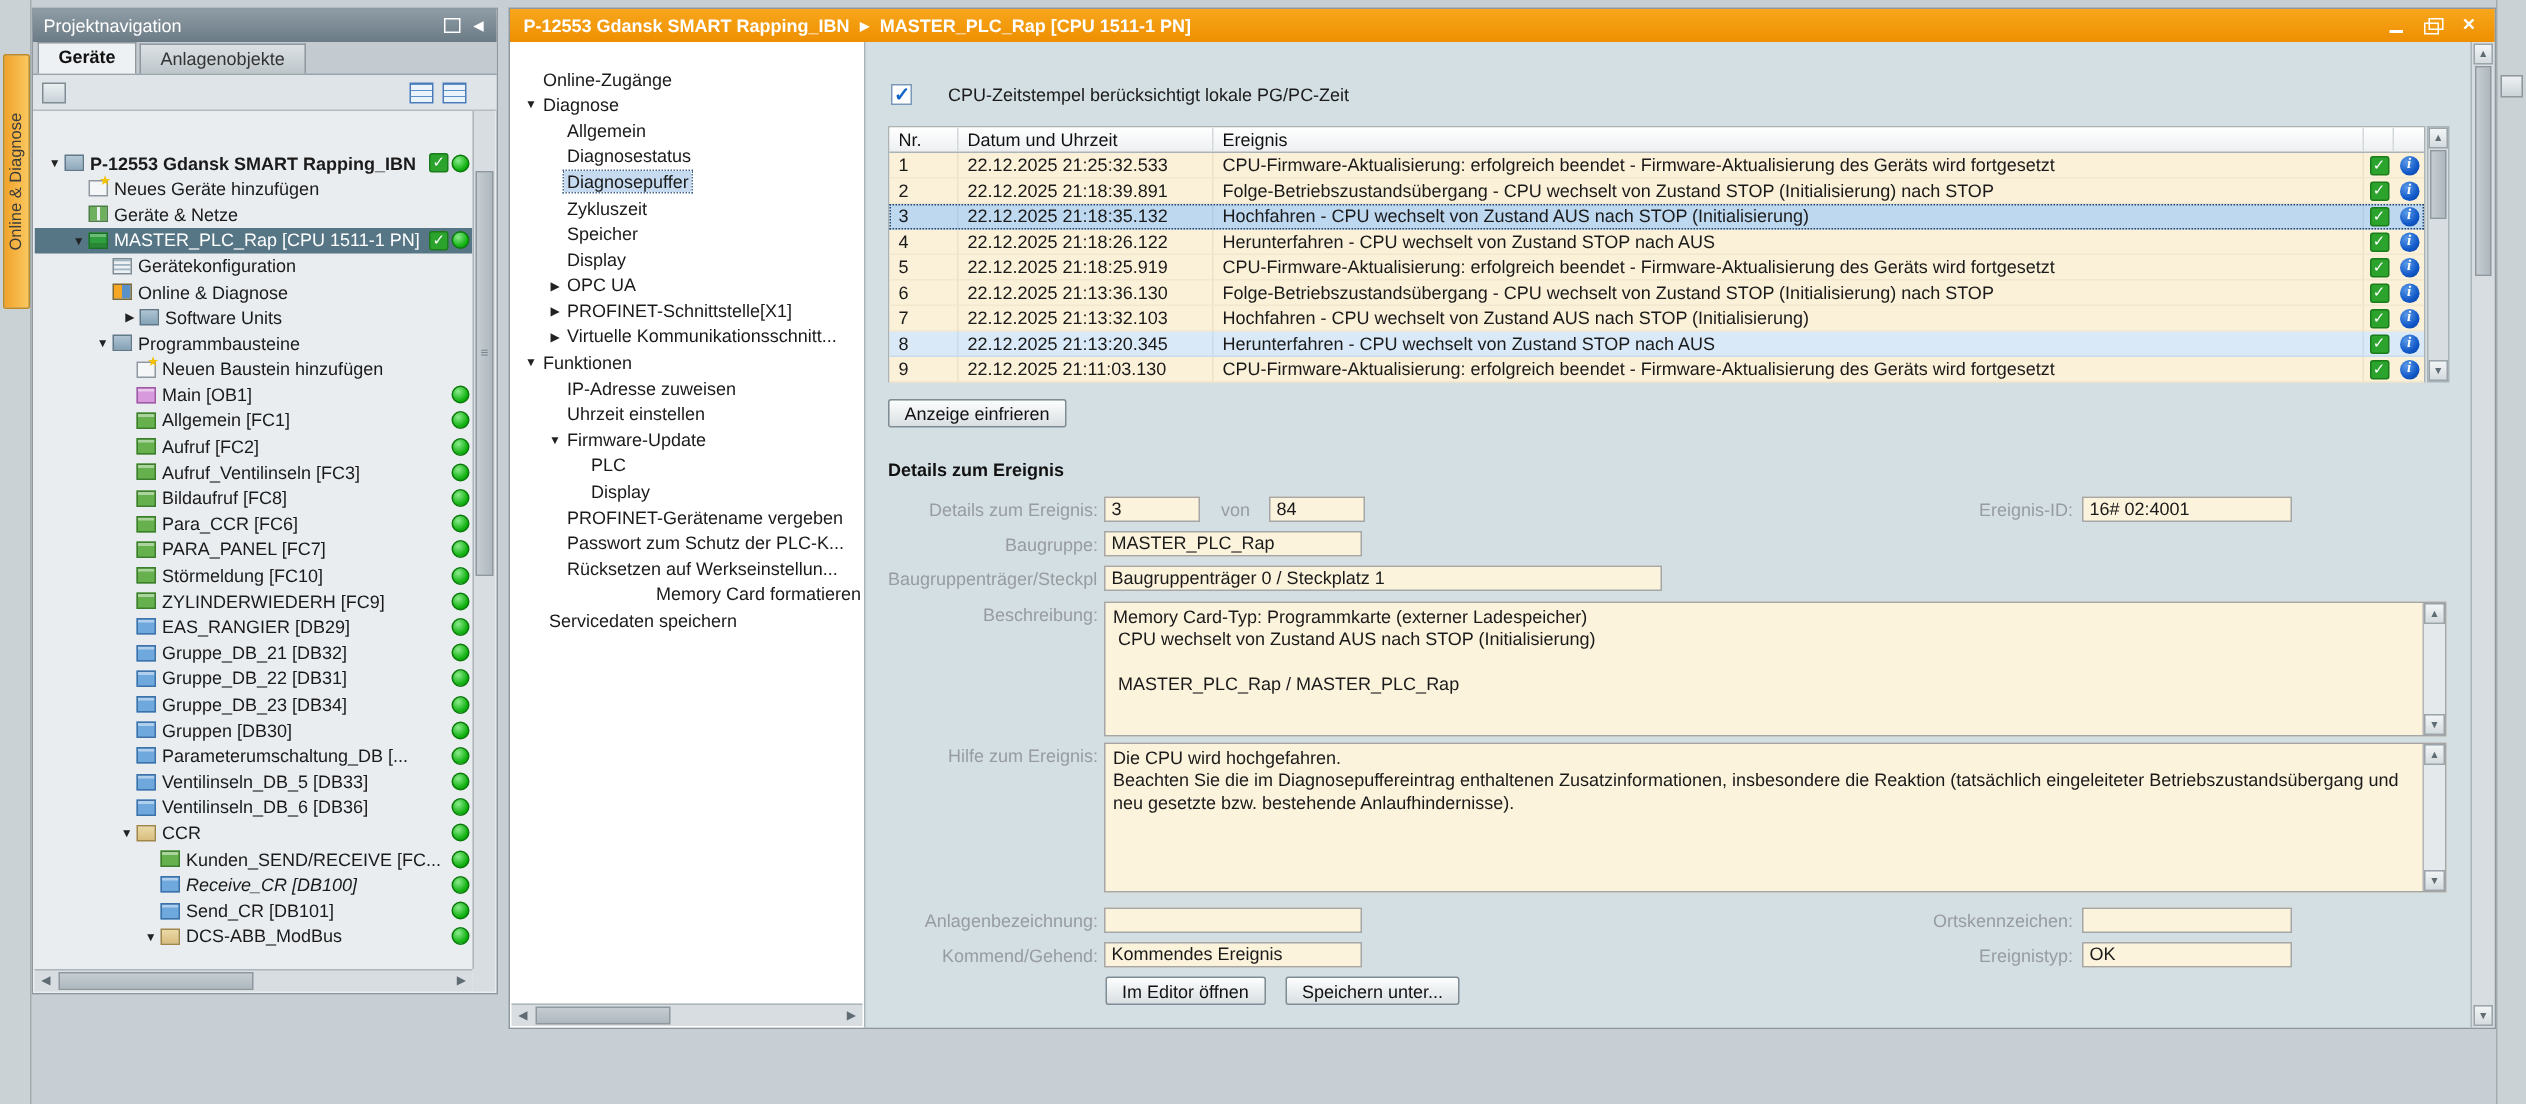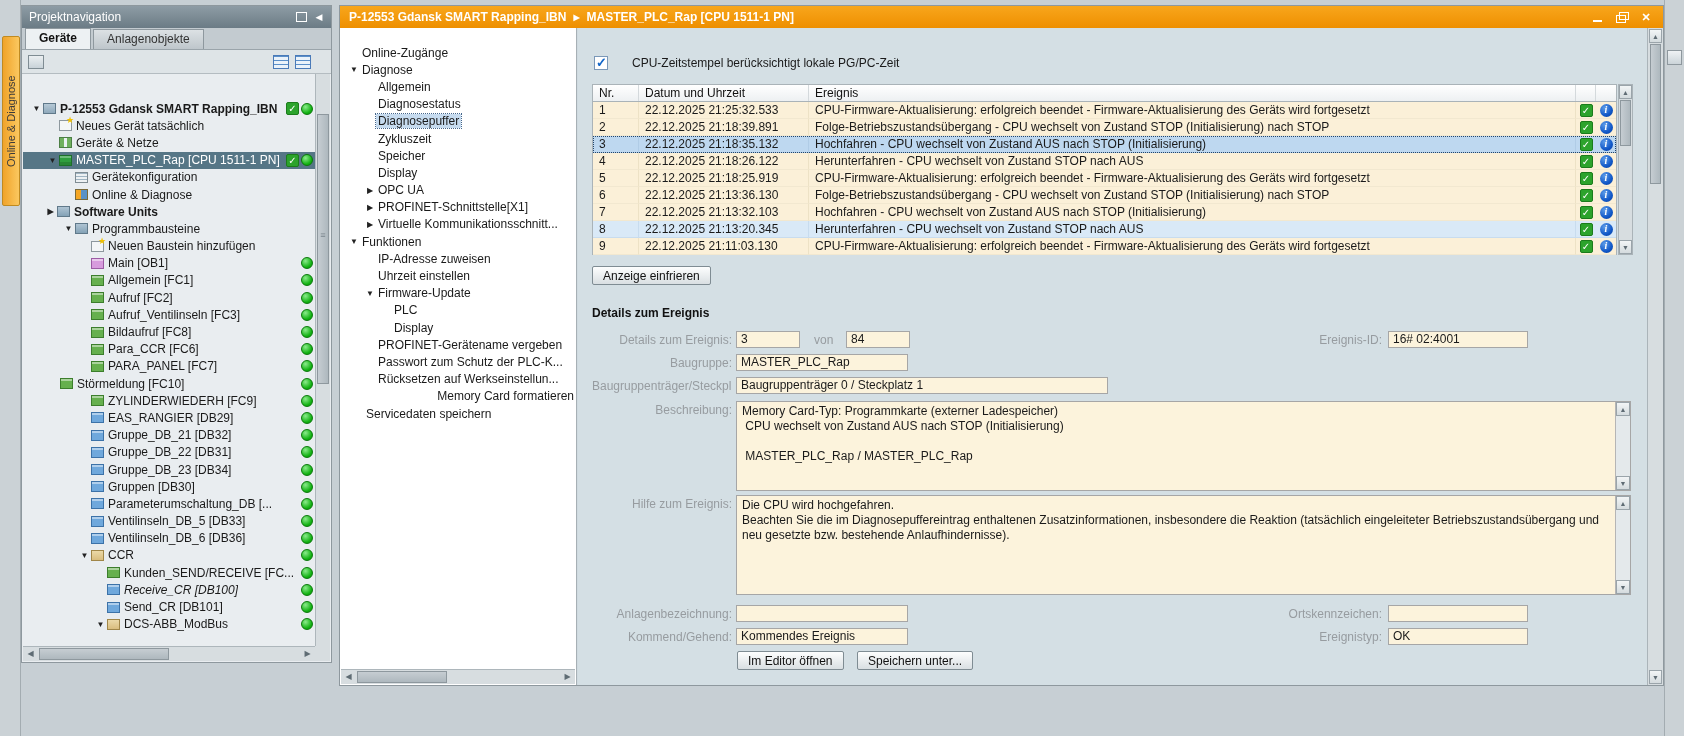--- a/index.html
+++ b/index.html
@@ -230,21 +230,21 @@
           <span class="ticon ticon-project"></span>
           <span class="tlabel">P-12553 Gdansk SMART Rapping_IBN</span>
           <span class="status-wrap">
             <span class="st-check"></span>
             <span class="st-circle"></span>
           </span>
         </div>
         <div class="trow" style="padding-left: 23px;">
           <span class="tw"></span>
           <span class="ticon ticon-add-device"></span>
-          <span class="tlabel">Neues Gerät tatsächlich</span>
+          <span class="tlabel">Neues Geräte hinzufügen</span>
         </div>
         <div class="trow" style="padding-left: 23px;">
           <span class="tw"></span>
           <span class="ticon ticon-devices-networks"></span>
           <span class="tlabel">Geräte &amp; Netze</span>
         </div>
         <div class="trow selected" style="padding-left: 23px;">
           <span class="tw tw-down"></span>
           <span class="ticon ticon-plc"></span>
           <span class="tlabel">MASTER_PLC_Rap [CPU 1511-1 PN]</span>
@@ -256,21 +256,21 @@
         <div class="trow" style="padding-left: 39px;">
           <span class="tw"></span>
           <span class="ticon ticon-device-config"></span>
           <span class="tlabel">Gerätekonfiguration</span>
         </div>
         <div class="trow" style="padding-left: 39px;">
           <span class="tw"></span>
           <span class="ticon ticon-online-diagnostics"></span>
           <span class="tlabel">Online &amp; Diagnose</span>
         </div>
-        <div class="trow" style="padding-left: 21px; font-weight: bold;">
+        <div class="trow" style="padding-left: 57px;">
           <span class="tw tw-right"></span>
           <span class="ticon ticon-folder"></span>
           <span class="tlabel">Software Units</span>
         </div>
         <div class="trow" style="padding-left: 39px;">
           <span class="tw tw-down"></span>
           <span class="ticon ticon-folder"></span>
           <span class="tlabel">Programmbausteine</span>
         </div>
         <div class="trow" style="padding-left: 55px;">
@@ -327,21 +327,21 @@
           </span>
         </div>
         <div class="trow" style="padding-left: 55px;">
           <span class="tw"></span>
           <span class="ticon ticon-fc"></span>
           <span class="tlabel">PARA_PANEL [FC7]</span>
           <span class="status-wrap">
             <span class="st-circle"></span>
           </span>
         </div>
-        <div class="trow" style="padding-left: 24px;">
+        <div class="trow" style="padding-left: 55px;">
           <span class="tw"></span>
           <span class="ticon ticon-fc"></span>
           <span class="tlabel">Störmeldung [FC10]</span>
           <span class="status-wrap">
             <span class="st-circle"></span>
           </span>
         </div>
         <div class="trow" style="padding-left: 55px;">
           <span class="tw"></span>
           <span class="ticon ticon-fc"></span>

